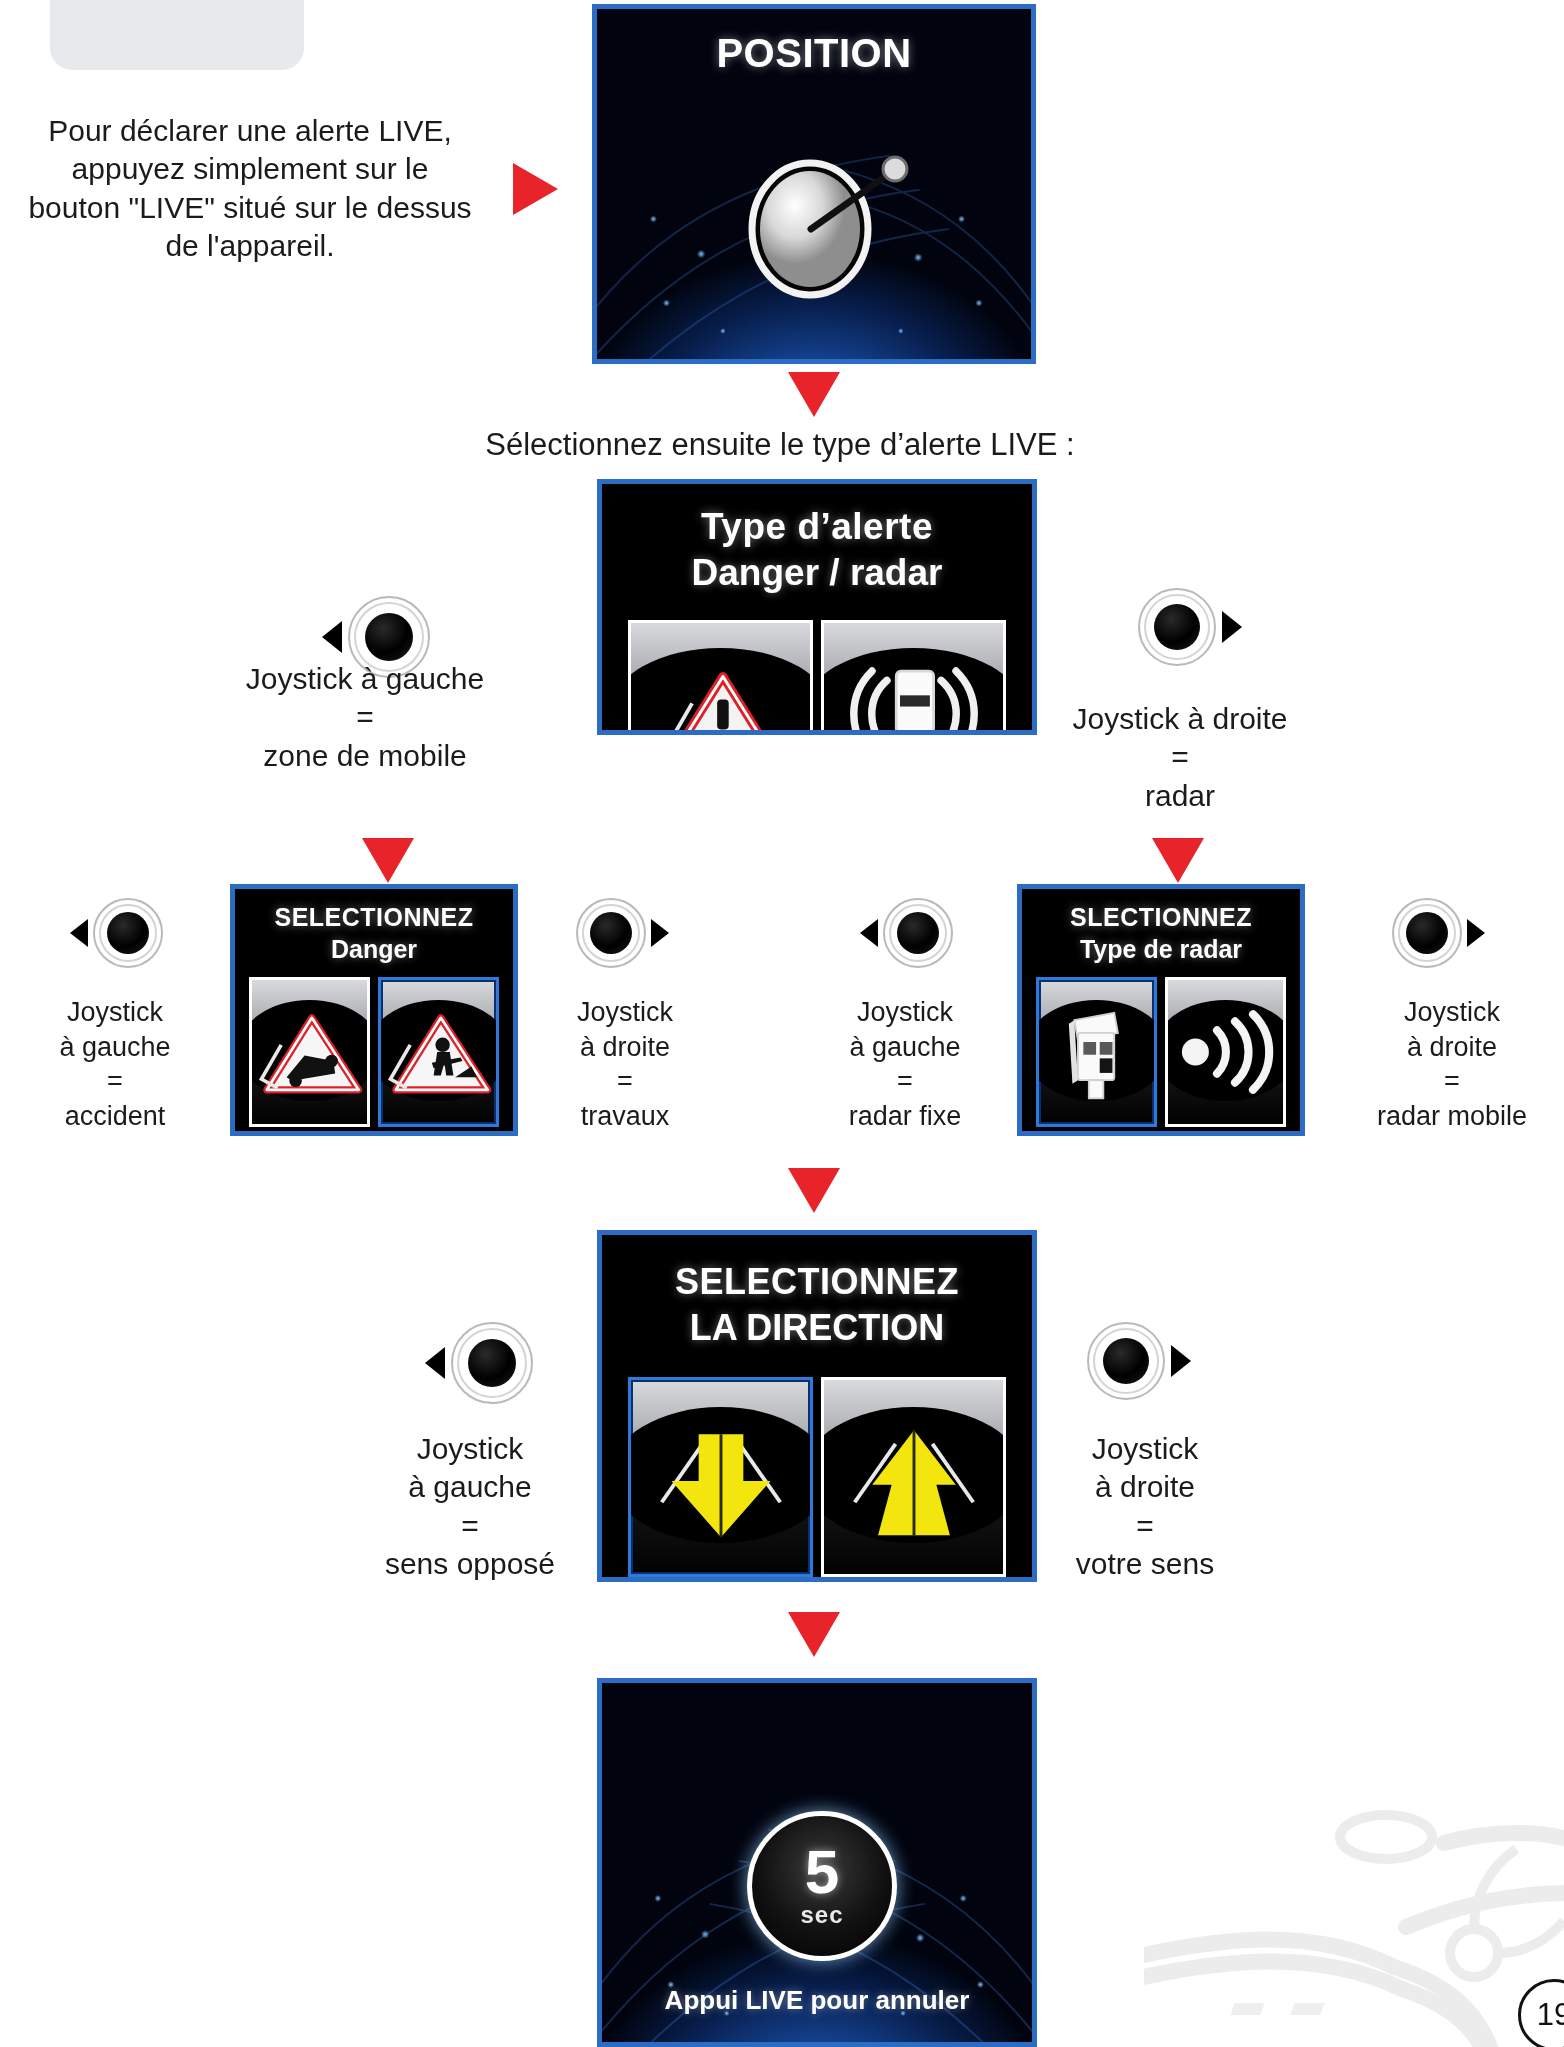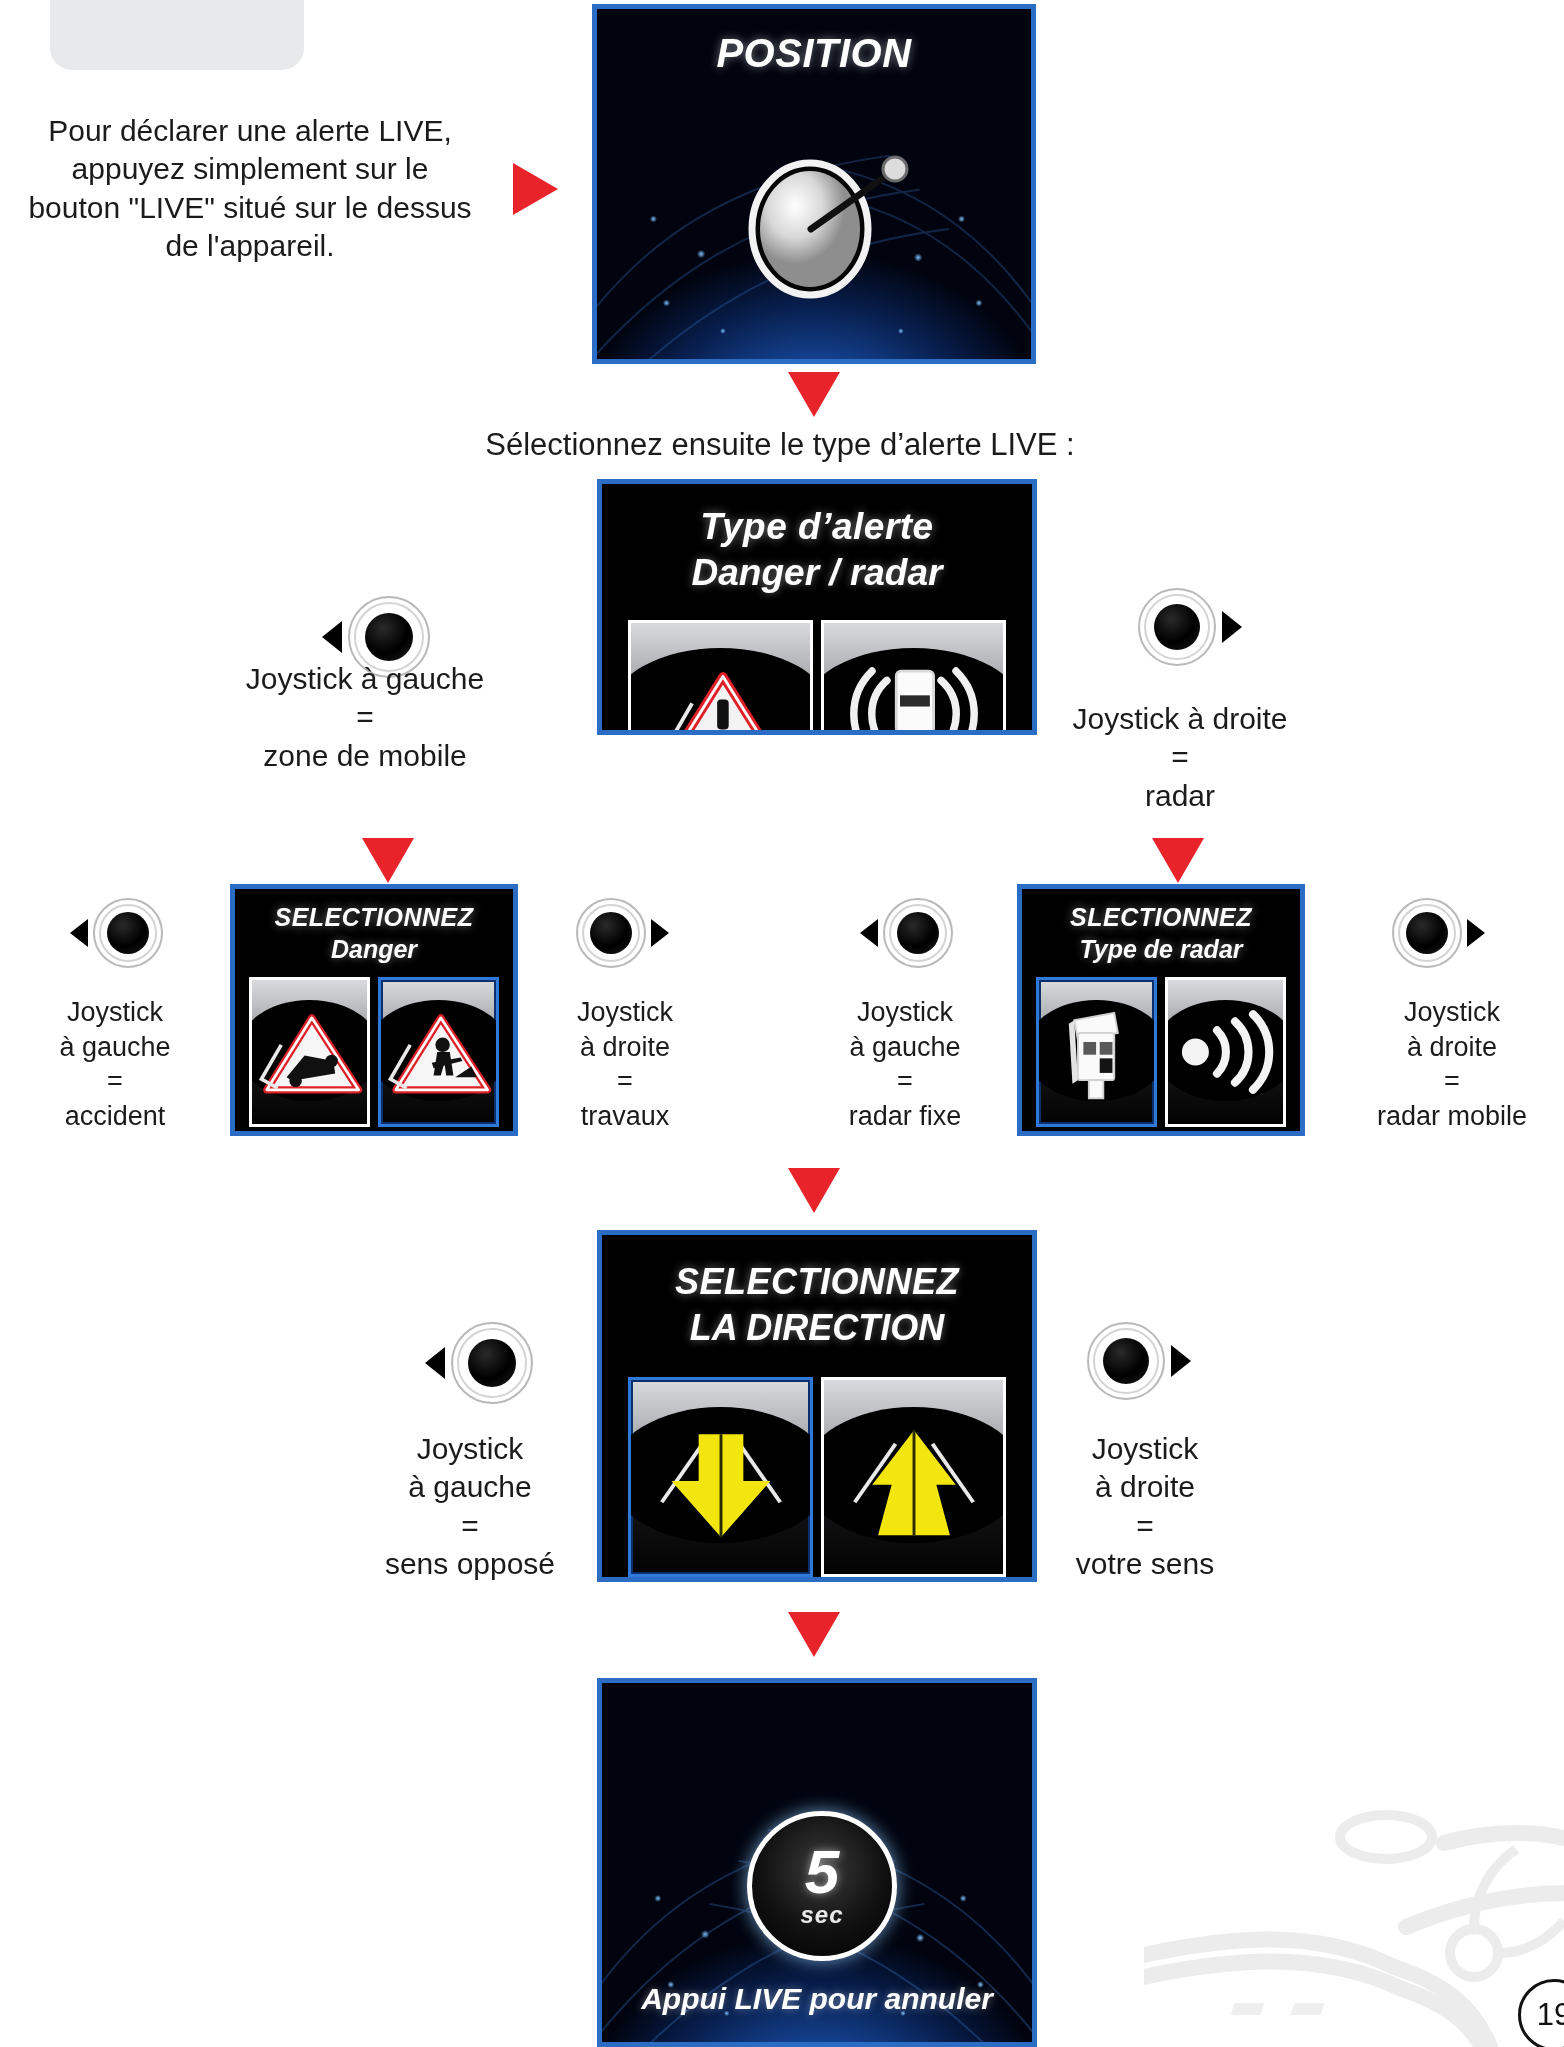--- a/index.html
+++ b/index.html
@@ -33,21 +33,21 @@
     border-top: 45px solid #e8242a;
   }
 
   
   .screen {
     position: absolute;
     border: 5px solid #2b6cc4;
     background: #000;
     overflow: hidden;
   }
-  .screen .inner { position: absolute; inset: 0; font-style: italic; }
+  .screen .inner { position: absolute; inset: 0; }
 
   .bg-glow {
     position:absolute; inset:0;
     background:
       radial-gradient(ellipse 60% 55% at 50% 118%, #2a6fd6 0%, #14418f 32%, #071d4a 62%, #01040f 88%),
       #000;
   }
   .bg-glow::after{
     content:""; position:absolute; inset:0;
     background:
@@ -436,21 +436,21 @@
         </g>
       </svg>
 
       <div style="position:absolute; left:145px; top:128px; width:150px; height:150px; border-radius:50%;
                   background: radial-gradient(circle at 50% 38%, #3a3a3a 0%, #111 55%, #000 100%);
                   border:5px solid #ffffff; box-shadow:0 0 18px rgba(140,200,255,.75);
                   display:flex; flex-direction:column; align-items:center; justify-content:center;">
         <div style="color:#fff; font-size:62px; font-weight:bold; line-height:.92; text-shadow:0 0 8px rgba(255,255,255,.5);">5</div>
         <div style="color:#e9e9e9; font-size:24px; font-weight:bold; letter-spacing:1px;">sec</div>
       </div>
-      <div class="scr-sub" style="bottom:26px; top:auto; font-size:30px;text-align:center;">Appui LIVE pour annuler</div>
+      <div class="scr-sub" style="bottom:26px; top:auto; font-size:26px;text-align:center;">Appui LIVE pour annuler</div>
     </div>
   </div>
 
   <svg class="watermark" viewBox="0 0 420 240">
     <g fill="none" stroke="#ececec" stroke-width="16" stroke-linecap="round">
       <path d="M-10,150 C80,130 170,120 250,160"></path>
       <path d="M-10,172 C80,152 175,142 258,182"></path>
       <path d="M250,160 C300,176 330,200 346,240"></path>
       <path d="M258,182 C300,196 324,214 338,240"></path>
       <path d="M262,120 C320,96 370,86 430,86"></path>

